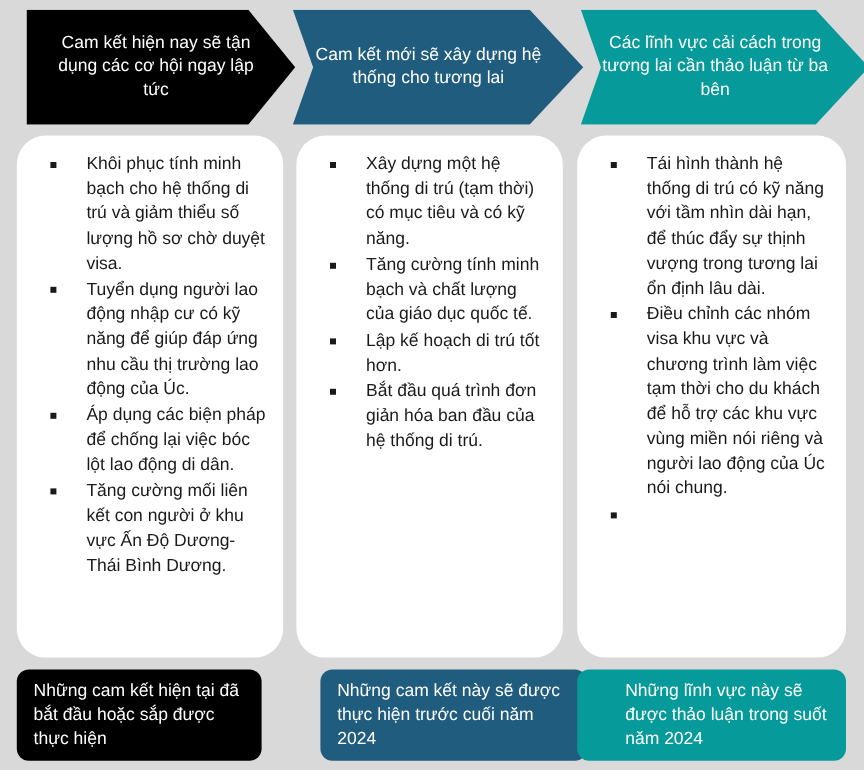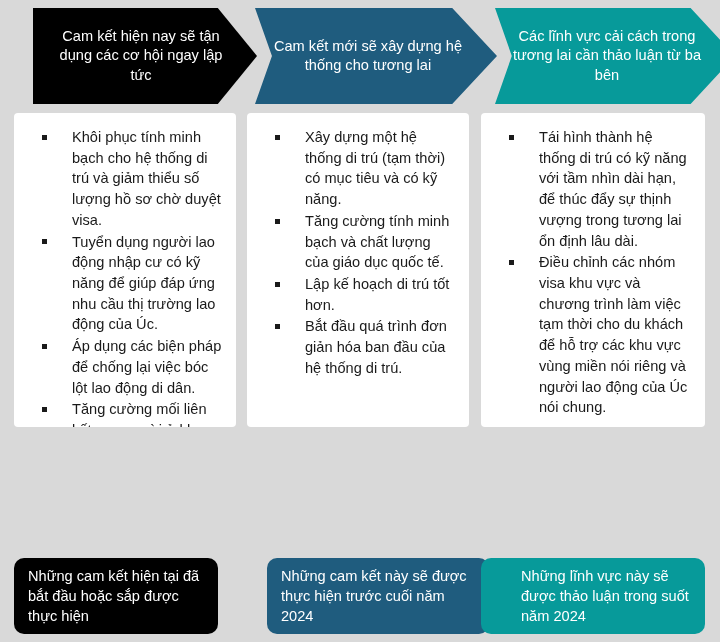--- a/index.html
+++ b/index.html
@@ -16,21 +16,21 @@
   #canvas {
     position: relative;
     width: 720px;
     height: 642px;
     background: #d9d9d9;
   }
 
   
   .arrow-row {
     position: absolute;
-    left: 15px;
+    left: 4px;
     top: 0;
     width: 660px;
     height: 112px;
     border-radius: 12px;
   }
   .arrow {
     position: absolute;
     top: 8px;
     height: 96px;
     box-sizing: border-box;
@@ -70,23 +70,23 @@
     clip-path: polygon(0% 0%, 81.5% 0%, 100% 50%, 81.5% 100%, 0% 100%, 7.0% 50%);
     z-index: 1;
   }
   .arrow-2 .arrow-text { transform: translateX(-4px); }
   .arrow-3 .arrow-text { transform: translateX(-4px); }
 
   
   .card {
     position: absolute;
     top: 113px;
-    height: 314px;
+    height: 435px;
     background: #ffffff;
-    border-radius: 4px;
+    border-radius: 24px;
     box-sizing: border-box;
     padding: 14px 14px 10px 14px;
     overflow: hidden;
   }
   .card-1 { left: 14px;  width: 222px; }
   .card-2 { left: 247px; width: 222px; }
   .card-3 { left: 481px; width: 224px; }
 
   .bullets {
     list-style: none;

